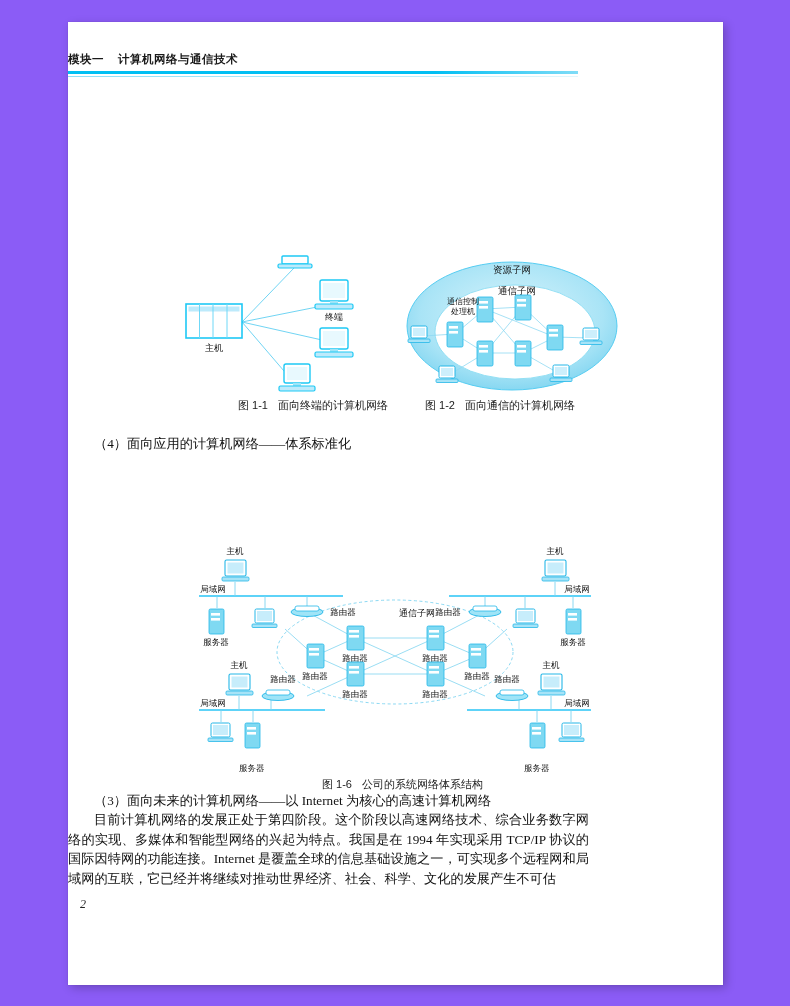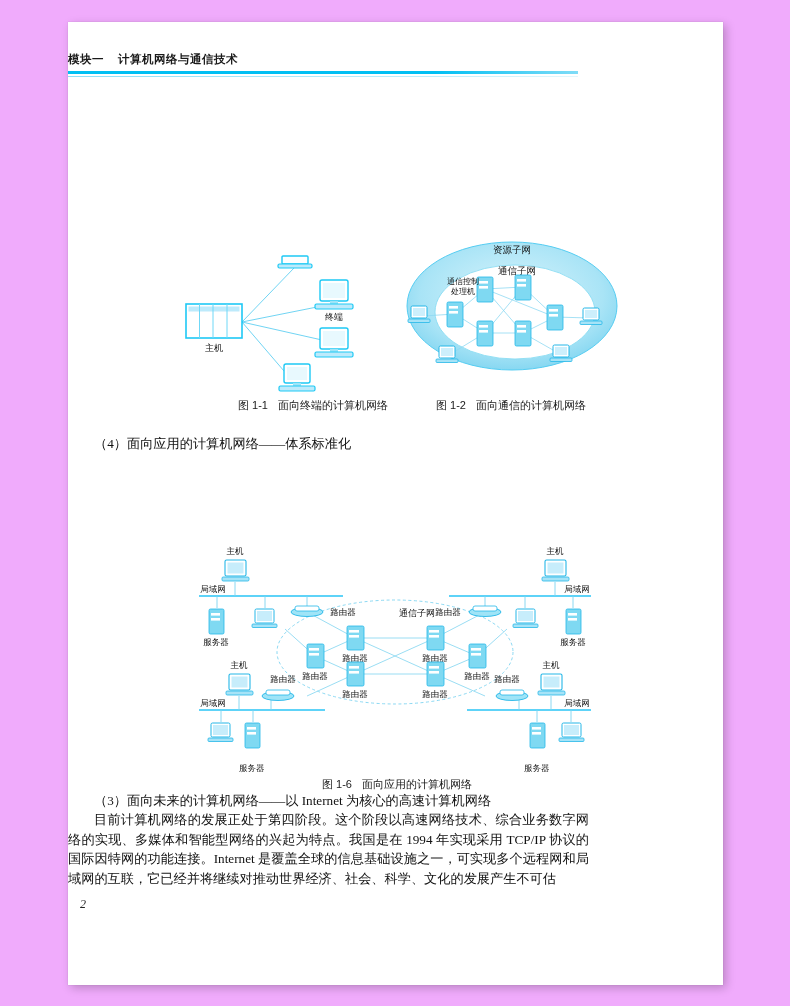--- a/index.html
+++ b/index.html
@@ -5,21 +5,21 @@
   * { box-sizing: border-box; }
   html, body {
     margin: 0; padding: 0;
     width: 790px; height: 1006px;
     background: #ffffff;
     font-family: "Liberation Serif", "DejaVu Serif", serif;
   }
   #canvas {
     position: relative;
     width: 790px; height: 1006px;
-    background: #f0abfc;
+    background: #8b5cf6;
     overflow: hidden;
   }
   #page {
     position: absolute;
     left: 68px; top: 22px;
     width: 655px; height: 963px;
     background: #ffffff;
     box-shadow: 3px 3px 9px rgba(0,0,0,0.22), 0 0 1px rgba(0,0,0,0.18);
   }
   
@@ -134,21 +134,21 @@
 
       <g>
         <rect x="112" y="112" width="26" height="19" rx="2" fill="#ffffff" stroke="#1ec9f5" stroke-width="1.4"></rect>
         <rect x="115" y="115" width="20" height="13" fill="#e8f9fe" stroke="none"></rect>
         <rect x="121" y="131" width="8" height="3" fill="#9fe4f7" stroke="none"></rect>
         <rect x="107" y="134" width="36" height="5" rx="1.5" fill="#bdeafb" stroke="#1ec9f5" stroke-width="1.2"></rect>
       </g>
     </svg>
   </div>
 
-  <div class="fig" style="left:405px; top:232px;">
+  <div class="fig" style="left:405px; top:252px;">
     <svg width="215" height="152" viewBox="0 0 215 152">
       <defs>
         <radialGradient id="outerGrad" cx="50%" cy="42%" r="62%">
           <stop offset="0%" stop-color="#d9f4fc"></stop>
           <stop offset="70%" stop-color="#a9e4f6"></stop>
           <stop offset="100%" stop-color="#7ed4f0"></stop>
         </radialGradient>
       </defs>
 
       <ellipse cx="107" cy="74" rx="105" ry="64" fill="url(#outerGrad)" stroke="#56cdf2" stroke-width="1"></ellipse>
@@ -226,21 +226,21 @@
         <rect x="148" y="113" width="16" height="12" rx="1.5" fill="#ffffff" stroke="#25b7e8" stroke-width="1"></rect>
         <rect x="150" y="115" width="12" height="8" fill="#cdeffc"></rect>
         <rect x="145" y="126" width="22" height="3.5" rx="1" fill="#a6e3f7" stroke="#25b7e8" stroke-width="0.8"></rect>
       </g>
     </svg>
   </div>
 
   <div class="caption cn" style="left:202px; top:398px;padding-left:36px;">
     <span class="num">图 1-1</span><span>面向终端的计算机网络</span>
   </div>
-  <div class="caption cn" style="left:436px; top:398px;">
+  <div class="caption cn" style="left:425px; top:398px;">
     <span class="num">图 1-2</span><span>面向通信的计算机网络</span>
   </div>
 
   <div class="para" style="top:434px;">
     <span class="ind">（4）面向应用的计算机网络——体系标准化</span>
   </div>
 
   <div class="fig" style="left:195px; top:534px;">
     <svg width="400" height="215" viewBox="0 0 400 215">
 
@@ -447,21 +447,21 @@
   </div>
 
   <div class="caption cn" style="left:239px; top:763px; font-size:8.5px;">
     <span>服务器</span>
   </div>
   <div class="caption cn" style="left:524px; top:763px; font-size:8.5px;">
     <span>服务器</span>
   </div>
 
   <div class="caption cn" style="left:322px; top:777px;">
-    <span class="num">图 1-6</span><span>面向应用的计算机网络</span>
+    <span class="num">图 1-6</span><span>公司的系统网络体系结构</span>
   </div>
 
   <div class="para" style="top:791px;">
     <span class="ind">（3）面向未来的计算机网络——以 Internet 为核心的高速计算机网络</span>
     <span class="ind">目前计算机网络的发展正处于第四阶段。这个阶段以高速网络技术、综合业务数字网络的实现、多媒体和智能型网络的兴起为特点。我国是在 1994 年实现采用 TCP/IP 协议的国际因特网的功能连接。Internet 是覆盖全球的信息基础设施之一，可实现多个远程网和局域网的互联，它已经并将继续对推动世界经济、社会、科学、文化的发展产生不可估</span>
   </div>
 
   <div id="pagenum">2</div>
 </div>
 

